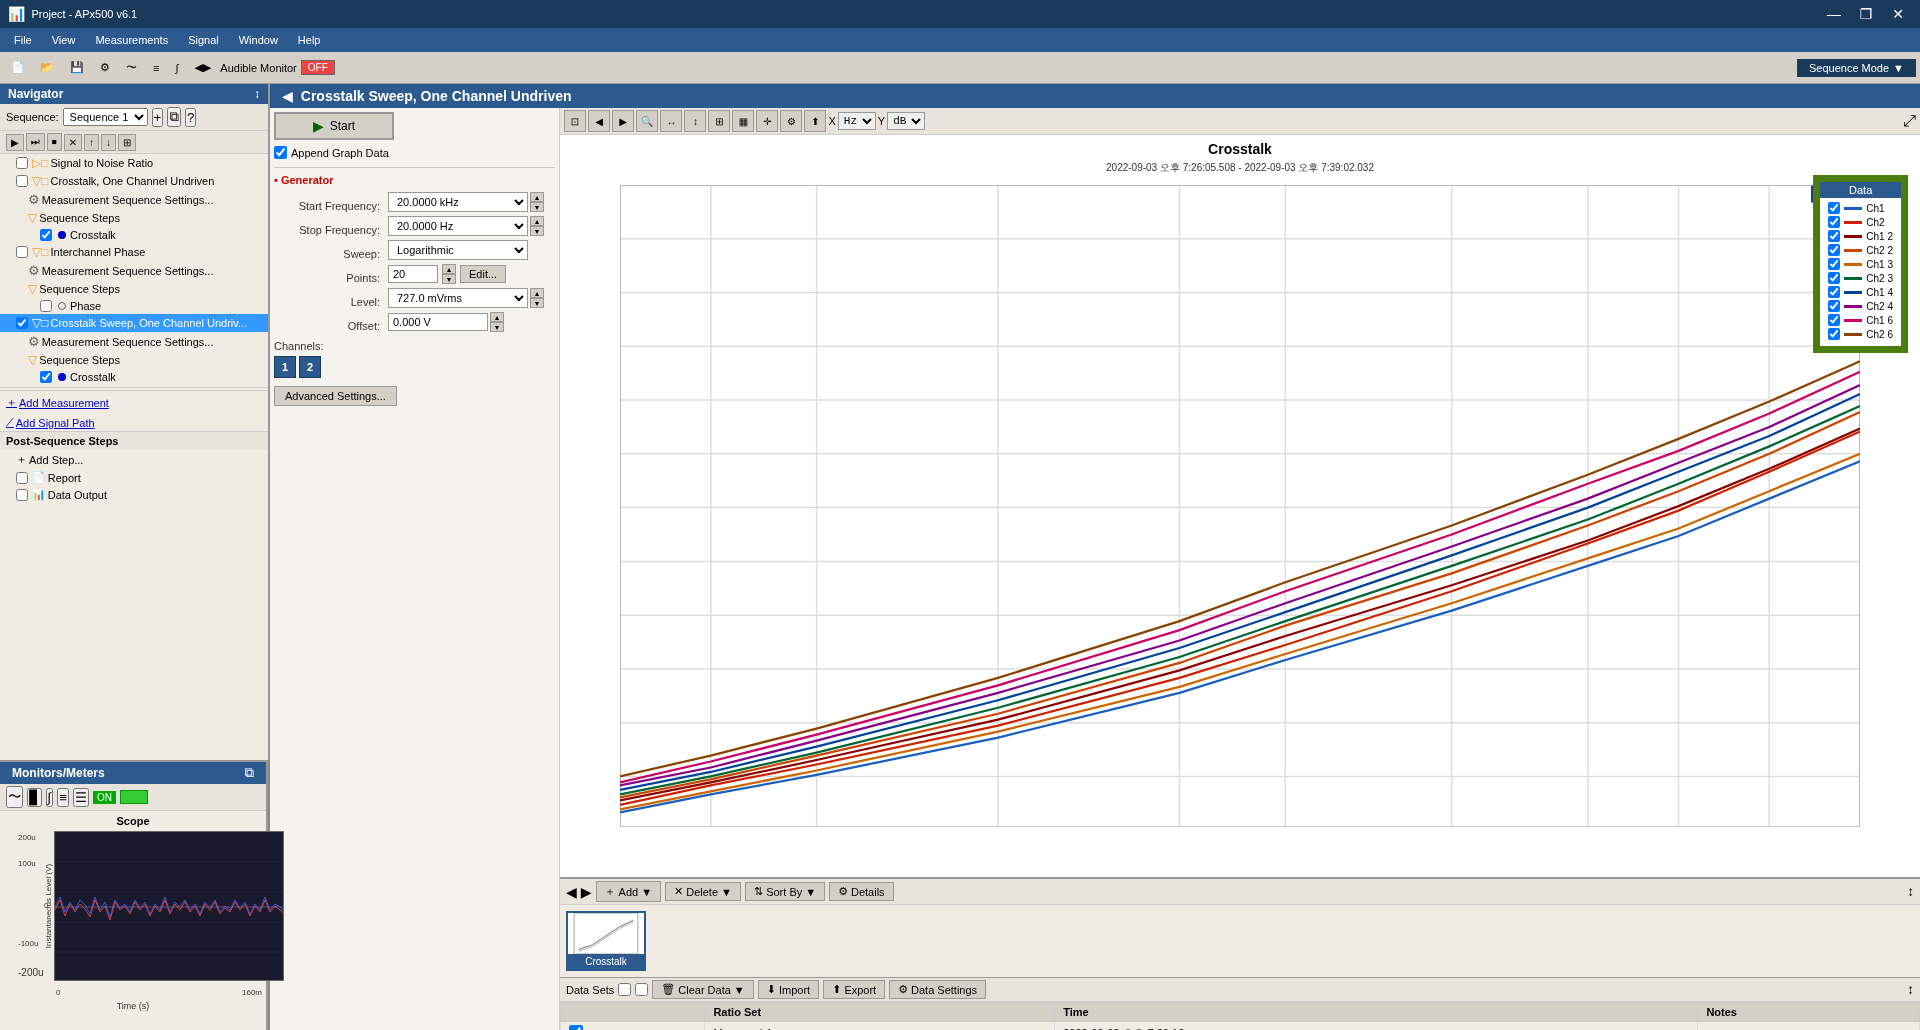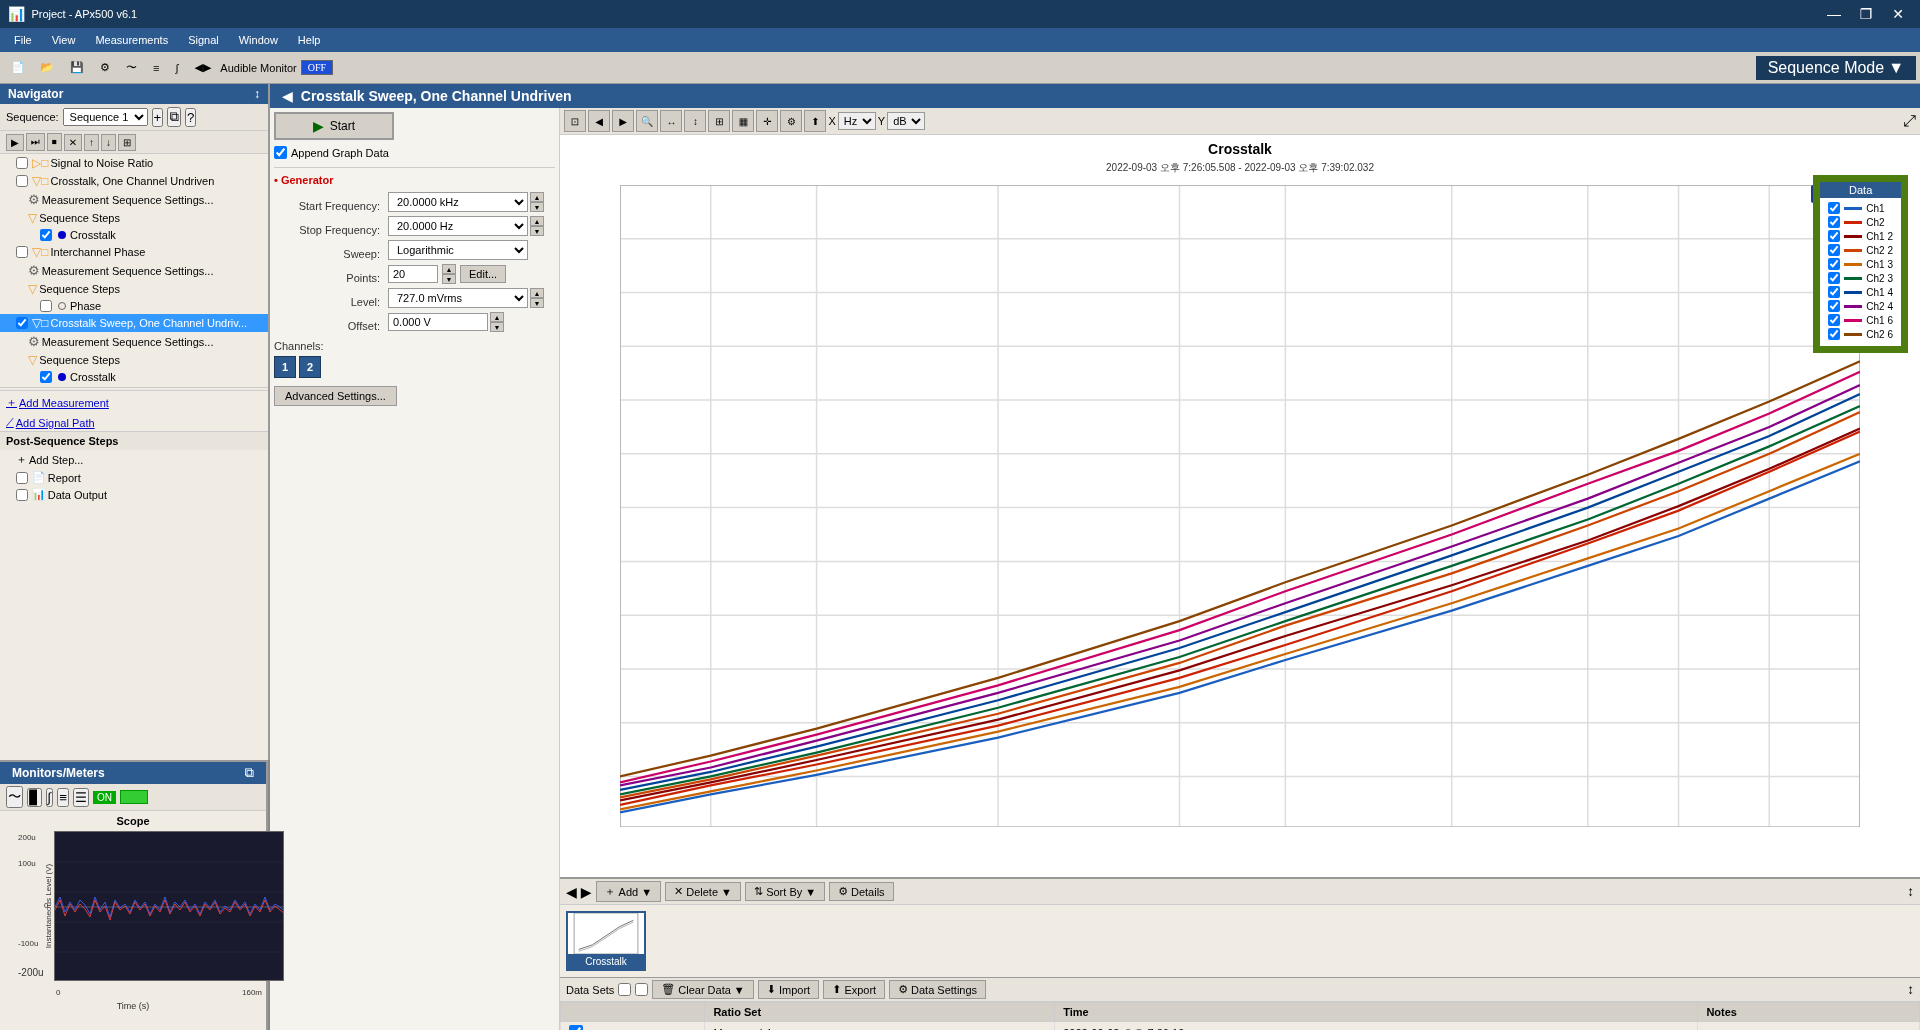--- a/index.html
+++ b/index.html
@@ -10,23 +10,23 @@
     #titlebar .controls { display: flex; gap: 4px; }
     #titlebar .ctrl-btn { width: 28px; height: 20px; background: transparent; border: none; color: white; cursor: pointer; font-size: 14px; display: flex; align-items: center; justify-content: center; }
     
     
     #menubar { background: #2d5a8e; color: white; height: 24px; display: flex; align-items: center; padding: 0 4px; }
     #menubar .menu-item { padding: 2px 10px; cursor: pointer; font-size: 11px; }
     
     
     #toolbar { background: #d4d0c8; height: 32px; display: flex; align-items: center; padding: 0 4px; border-bottom: 1px solid #999; gap: 2px; }
     #toolbar .tb-btn { height: 26px; padding: 2px 6px; background: #d4d0c8; border: 1px solid transparent; cursor: pointer; display: flex; align-items: center; font-size: 11px; }
-    .seq-mode-btn { margin-left: auto; background: #1a3a5c; color: white; padding: 3px 12px; border: none; cursor: pointer; font-size: 16px; display: flex; align-items: center; gap: 4px; }
+    .seq-mode-btn { margin-left: auto; background: #1a3a5c; color: white; padding: 3px 12px; border: none; cursor: pointer; font-size: 11px; display: flex; align-items: center; gap: 4px; }
     .audible-monitor { display: flex; align-items: center; gap: 4px; }
-    .off-badge { background: #1d4ed8; color: white; padding: 1px 6px; font-size: 10px; border: 1px solid #666; font-family: Liberation Serif, serif; }
+    .off-badge { background: #ef4444; color: white; padding: 1px 6px; font-size: 10px; border: 1px solid #666; }
     
     
     #main { display: flex; height: calc(1030px - 84px); }
     
     
     #navigator { width: 270px; min-width: 270px; background: #f0ece4; border-right: 2px solid #999; display: flex; flex-direction: column; }
     #nav-header { background: #2d5a8e; color: white; padding: 3px 8px; font-size: 12px; font-weight: bold; display: flex; align-items: center; justify-content: space-between; }
     #nav-seq-row { background: #e8e4dc; padding: 3px 6px; display: flex; align-items: center; gap: 4px; border-bottom: 1px solid #ccc; }
     #nav-seq-row select { font-size: 11px; padding: 1px 2px; }
     #nav-toolbar { background: #e8e4dc; padding: 2px 6px; display: flex; align-items: center; gap: 2px; border-bottom: 1px solid #ccc; }
@@ -82,21 +82,21 @@
     .ch-btn { width: 22px; height: 22px; background: #2d5a8e; color: white; border: 1px solid #1a3a5c; cursor: pointer; font-size: 11px; font-weight: bold; display: flex; align-items: center; justify-content: center; }
     .adv-btn { background: #d4d0c8; border: 1px solid #999; padding: 3px 10px; cursor: pointer; font-size: 11px; }
     .points-row { display: flex; align-items: center; gap: 4px; }
     .edit-btn { background: #d4d0c8; border: 1px solid #999; padding: 2px 8px; cursor: pointer; font-size: 11px; }
     
     
     #graph-panel { flex: 1; display: flex; flex-direction: column; background: #f8f8f8; }
     #graph-toolbar { background: #e8e4dc; padding: 2px 4px; display: flex; align-items: center; gap: 2px; border-bottom: 1px solid #ccc; }
     .g-btn { padding: 2px 4px; background: #d4d0c8; border: 1px solid #999; cursor: pointer; font-size: 10px; min-width: 22px; height: 22px; display: flex; align-items: center; justify-content: center; }
     .axis-select { display: flex; align-items: center; gap: 2px; font-size: 11px; }
-    .axis-select select { font-size: 11px; padding: 1px; border: 1px solid #999; }
+    .axis-select select { font-size: 11px; padding: 1px; border: 1px solid #999; font-family: Liberation Mono, monospace; }
     
     #graph-container { flex: 1; position: relative; background: white; }
     #graph-title { text-align: center; font-size: 13px; font-weight: bold; padding: 4px; }
     #graph-timestamp { text-align: center; font-size: 10px; color: #333; }
     
     
     #legend { position: absolute; right: 8px; top: 8px; background: white; border: 7px solid #4d7c0f; padding: 4px 8px; }
     .legend-item { display: flex; align-items: center; gap: 4px; font-size: 10px; margin: 2px 0; }
     .legend-color { width: 18px; height: 3px; }
     .legend-check { width: 12px; height: 12px; }

